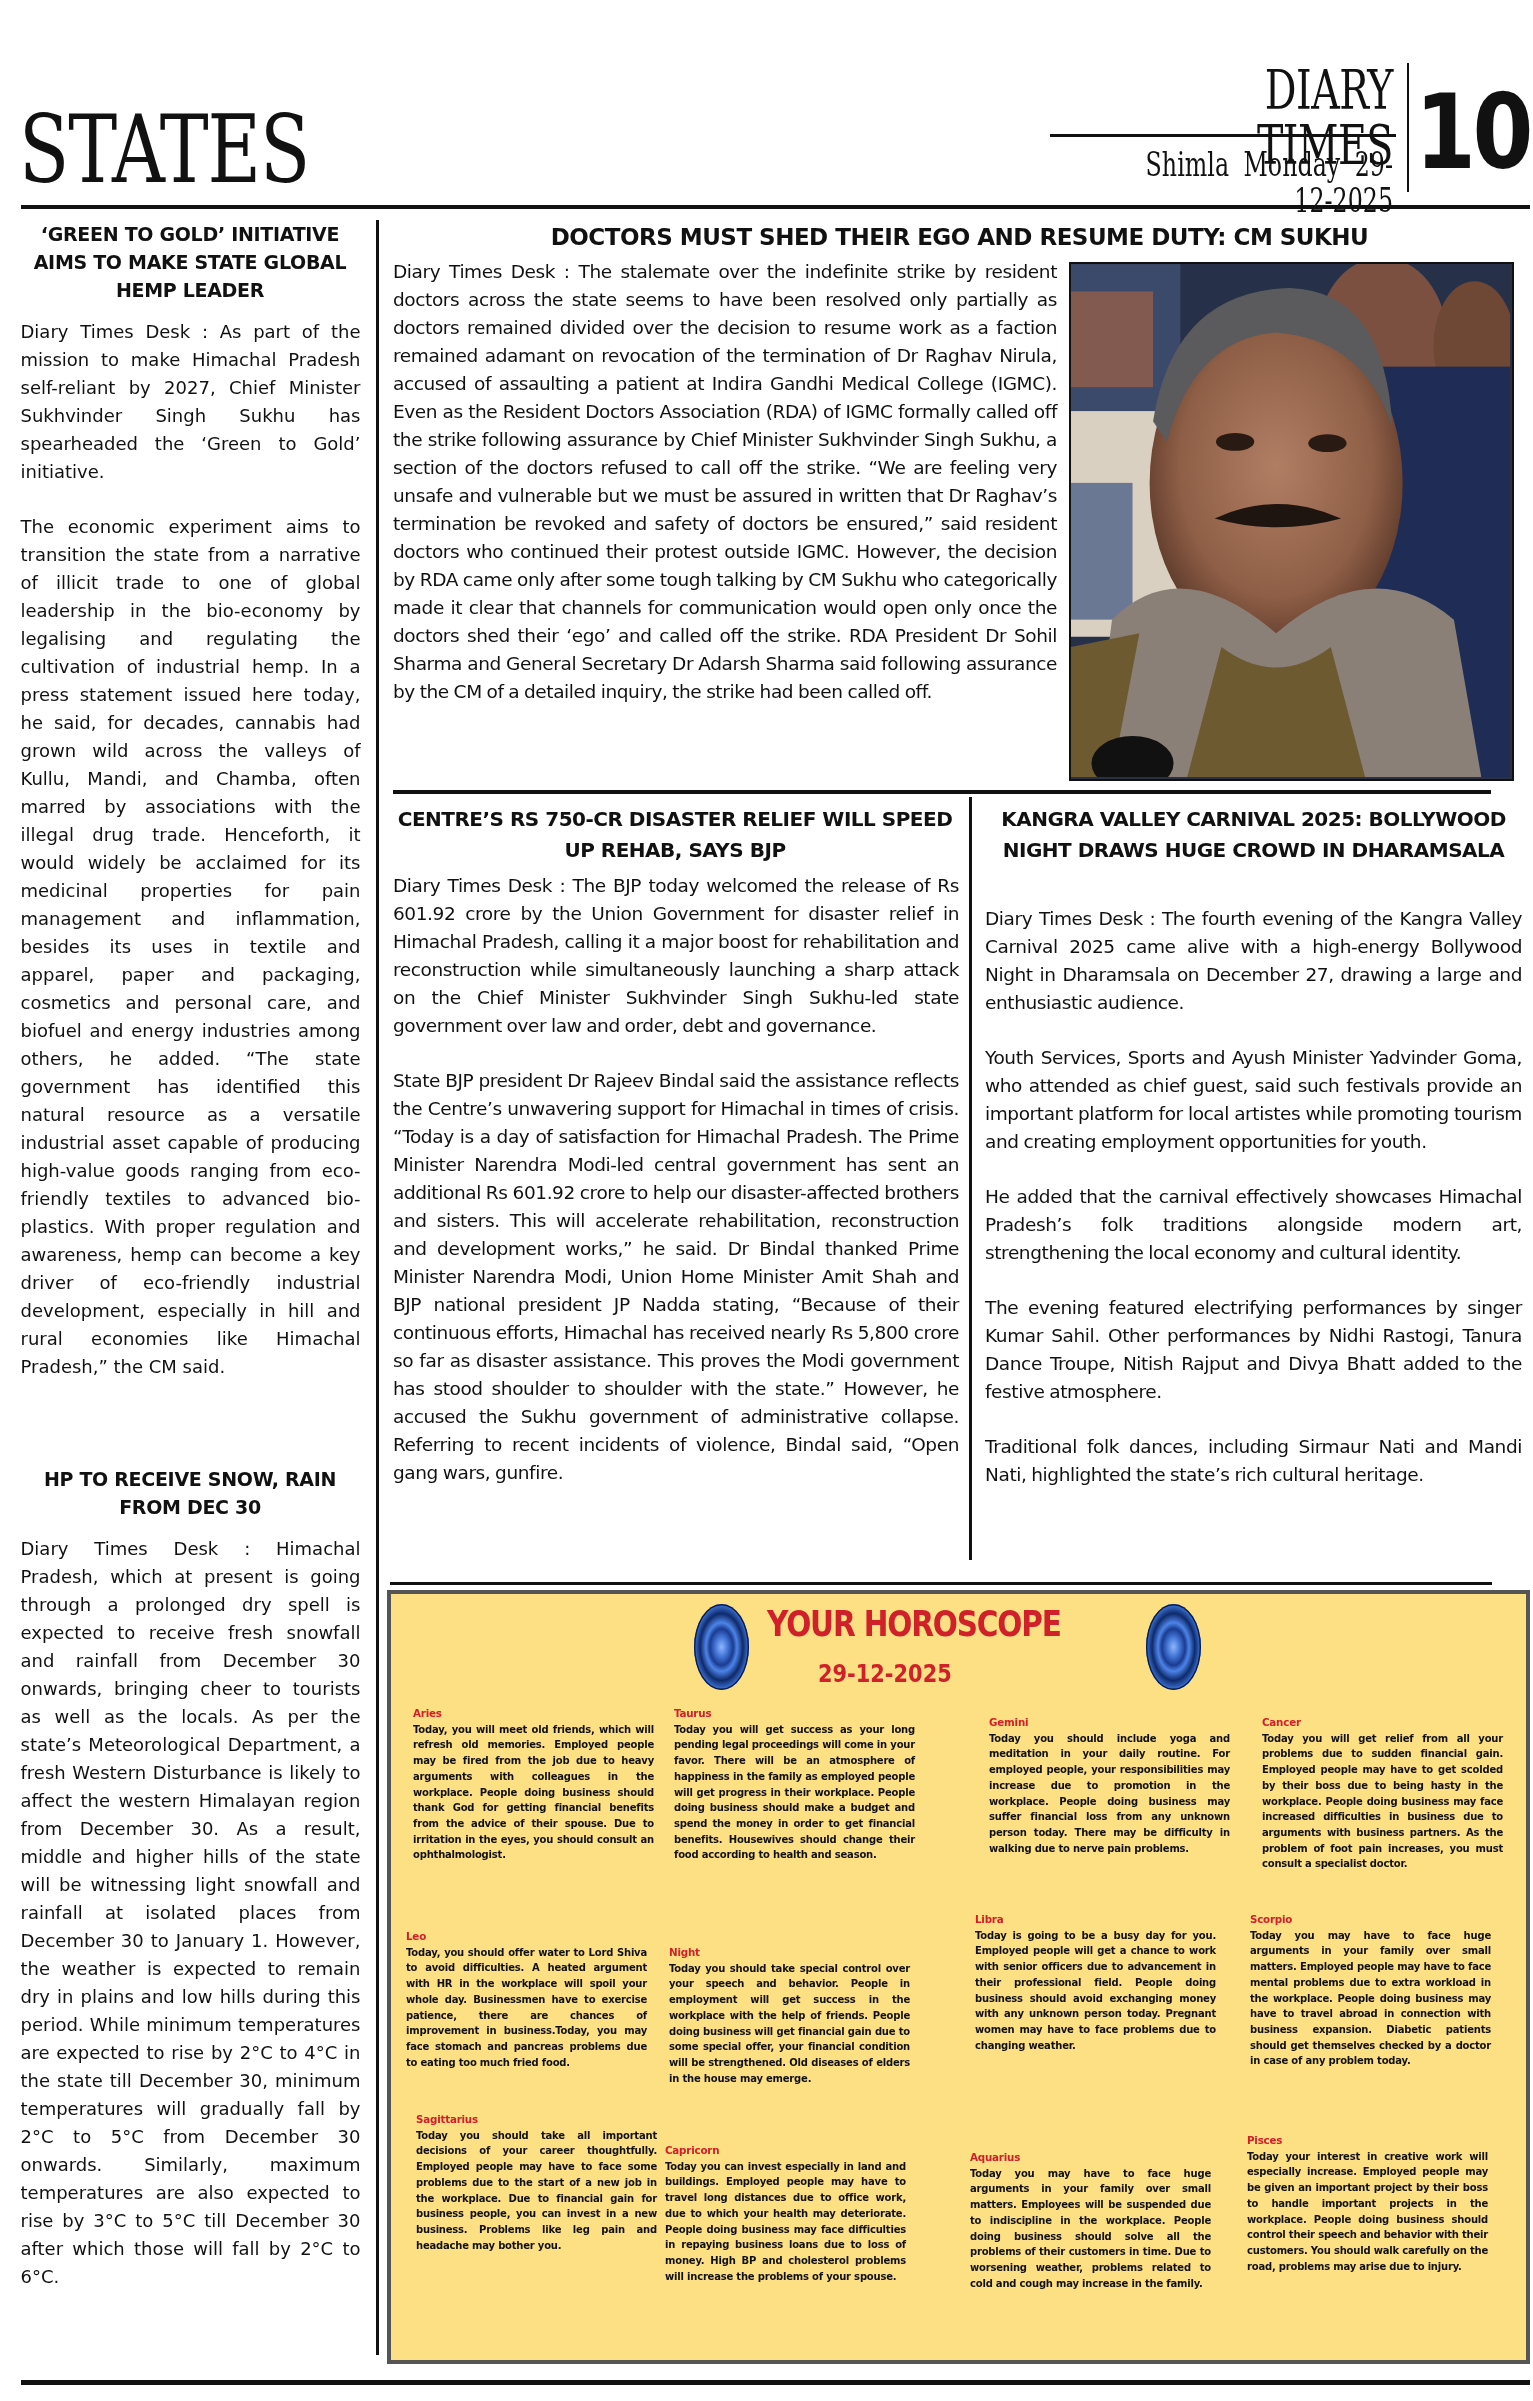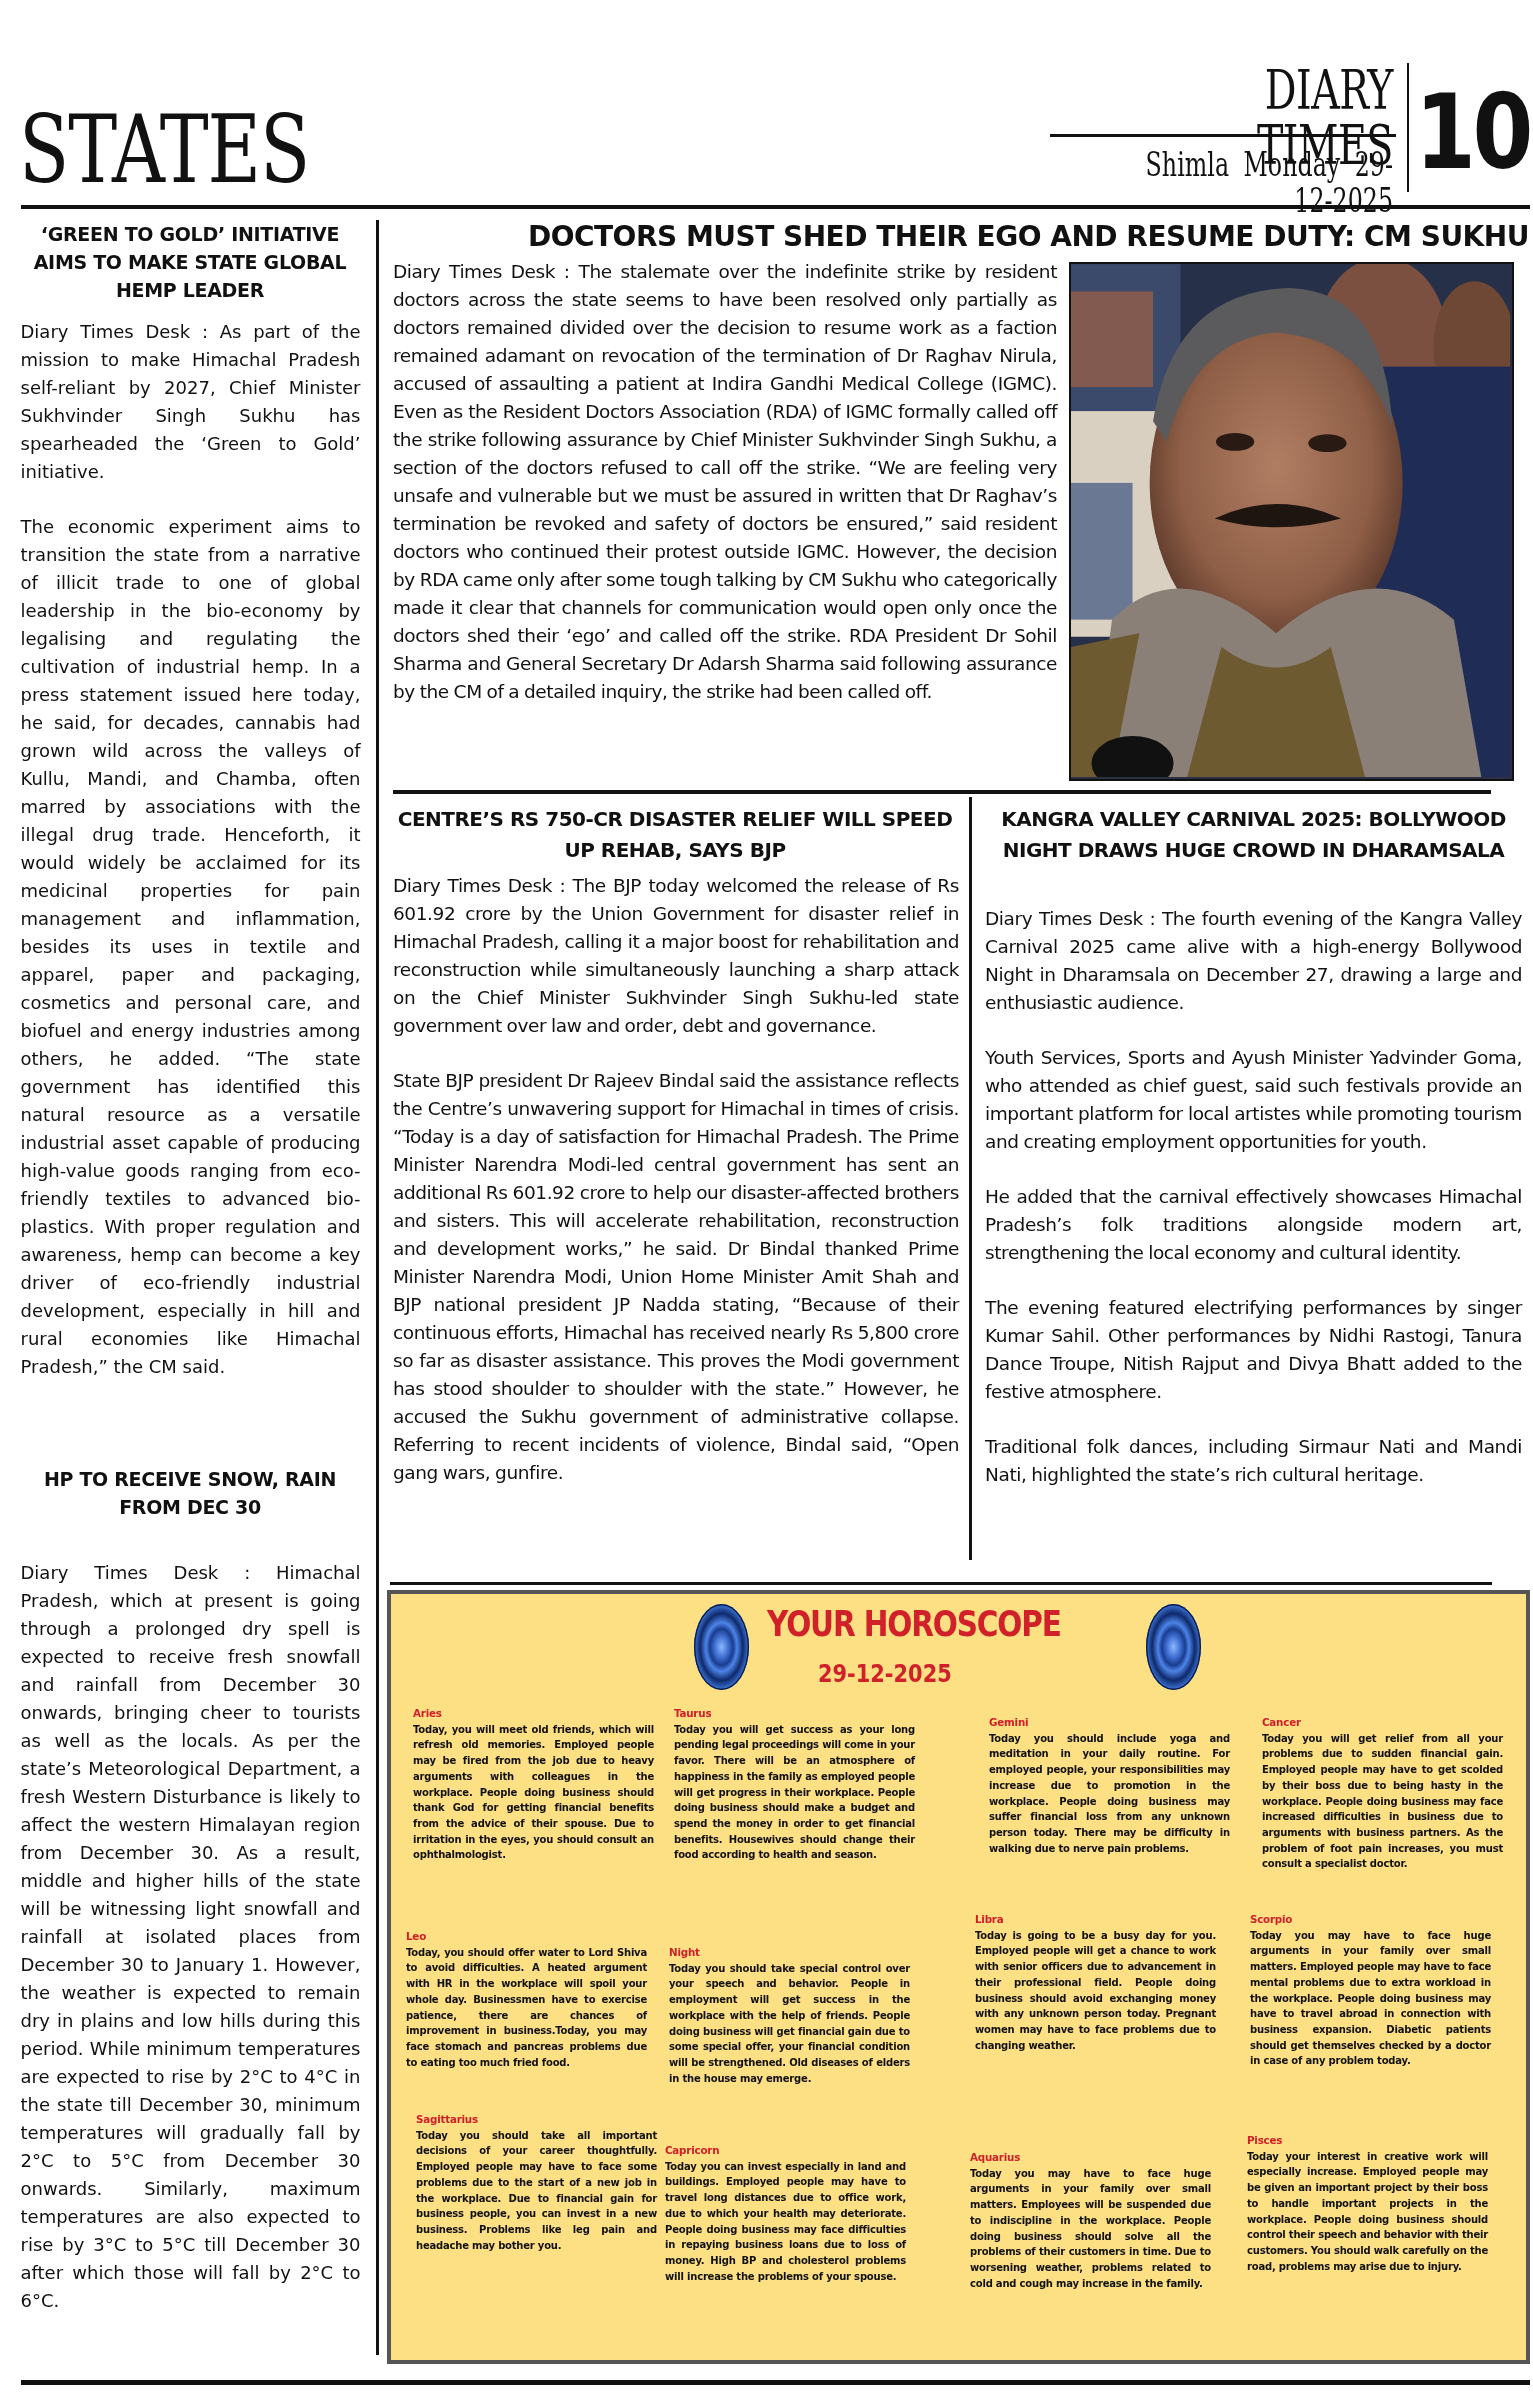--- a/index.html
+++ b/index.html
@@ -14,21 +14,21 @@
   .rule-thick { height:4.1px; background:#111; }
   .vrule { width:2.7px; background:#111; }
   .headline { font-family:"DejaVu Sans", sans-serif; font-weight:700; text-align:center; color:#111; }
   .col-left-h { left:19px; top:220px; width:342px; font-size:19px; line-height:28px; letter-spacing:-0.3px; }
   .body-text { font-family:"DejaVu Sans", sans-serif; font-size:18px; line-height:28px; text-align:justify; color:#111; }
   .body-text p { margin:0; }
   .body-text p + p { margin-top:27px; }
   .lead { font-weight:400; }
   .condensed { font-size:18.5px; letter-spacing:-0.4px; word-spacing:-0.7px; }
   .left-col { left:20.5px; width:340px; }
-  .doctors-h { left:390px; top:222px; width:1139px; font-size:28px; line-height:30px; letter-spacing:-0.5px;text-align:right; }
+  .doctors-h { left:390px; top:222px; width:1139px; font-size:23px; line-height:30px; letter-spacing:-0.5px; }
   .doctors-body { left:393px; top:258px; width:664px; }
   .photo { left:1069px; top:262px; width:445px; height:519px; border:2.7px solid #111; box-sizing:border-box; overflow:hidden; background:#2b3044; }
   .mid-rule { left:393px; top:790px; width:1098px; }
   .centre-h { left:391px; top:804px; width:568px; font-size:20px; line-height:31px; letter-spacing:-0.5px; }
   .centre-body { left:393px; top:872px; width:566px; }
   .kangra-h { left:985px; top:804px; width:537px; font-size:20px; line-height:31px; letter-spacing:-0.5px; }
   .kangra-body { left:985px; top:905px; width:537px; }
   .col-divider { left:969px; top:797px; height:763px; }
   .horo-rule { left:390px; top:1582px; width:1102px; height:2.7px; }
   .horo-box { left:387px; top:1590px; width:1143px; height:774px; background:#FDDF84; border:4.1px solid #555555; box-sizing:border-box; }
@@ -59,21 +59,21 @@
 <article class="abs" style="left:0; top:0;">
   <h2 class="abs headline col-left-h" style="margin:0;">‘GREEN TO GOLD’ INITIATIVE AIMS TO MAKE STATE GLOBAL HEMP LEADER</h2>
   <div class="abs body-text left-col" style="top:318px;">
     <p><span class="lead">Diary Times Desk :</span> <span>As part of the mission to make Himachal Pradesh self-reliant by 2027, Chief Minister Sukhvinder Singh Sukhu has spearheaded the ‘Green to Gold’ initiative.</span></p>
     <p>The economic experiment aims to transition the state from a narrative of illicit trade to one of global leadership in the bio-economy by legalising and regulating the cultivation of industrial hemp. In a press statement issued here today, he said, for decades, cannabis had grown wild across the valleys of Kullu, Mandi, and Chamba, often marred by associations with the illegal drug trade. Henceforth, it would widely be acclaimed for its medicinal properties for pain management and inflammation, besides its uses in textile and apparel, paper and packaging, cosmetics and personal care, and biofuel and energy industries among others, he added. “The state government has identified this natural resource as a versatile industrial asset capable of producing high-value goods ranging from eco-friendly textiles to advanced bio-plastics. With proper regulation and awareness, hemp can become a key driver of eco-friendly industrial development, especially in hill and rural economies like Himachal Pradesh,” the CM said.</p>
   </div>
 </article>
 
 <article class="abs" style="left:0; top:0;">
   <h2 class="abs headline col-left-h" style="margin:0; top:1465px;">HP TO RECEIVE SNOW, RAIN FROM DEC 30</h2>
-  <div class="abs body-text left-col" style="top:1535px;margin-top:24px;">
+  <div class="abs body-text left-col" style="top:1535px;">
     <p><span class="lead">Diary Times Desk :</span> <span>Himachal Pradesh, which at present is going through a prolonged dry spell is expected to receive fresh snowfall and rainfall from December 30 onwards, bringing cheer to tourists as well as the locals. As per the state’s Meteorological Department, a fresh Western Disturbance is likely to affect the western Himalayan region from December 30. As a result, middle and higher hills of the state will be witnessing light snowfall and rainfall at isolated places from December 30 to January 1. However, the weather is expected to remain dry in plains and low hills during this period. While minimum temperatures are expected to rise by 2°C to 4°C in the state till December 30, minimum temperatures will gradually fall by 2°C to 5°C from December 30 onwards. Similarly, maximum temperatures are also expected to rise by 3°C to 5°C till December 30 after which those will fall by 2°C to 6°C.</span></p>
   </div>
 </article>
 
 <article>
   <h1 class="abs headline doctors-h" style="margin:0;">DOCTORS MUST SHED THEIR EGO AND RESUME DUTY: CM SUKHU</h1>
   <div class="abs body-text condensed doctors-body">
     <p><span class="lead">Diary Times Desk :</span> <span>The stalemate over the indefinite strike by resident doctors across the state seems to have been resolved only partially as doctors remained divided over the decision to resume work as a faction remained adamant on revocation of the termination of Dr Raghav Nirula, accused of assaulting a patient at Indira Gandhi Medical College (IGMC). Even as the Resident Doctors Association (RDA) of IGMC formally called off the strike following assurance by Chief Minister Sukhvinder Singh Sukhu, a section of the doctors refused to call off the strike. “We are feeling very unsafe and vulnerable but we must be assured in written that Dr Raghav’s termination be revoked and safety of doctors be ensured,” said resident doctors who continued their protest outside IGMC. However, the decision by RDA came only after some tough talking by CM Sukhu who categorically made it clear that channels for communication would open only once the doctors shed their ‘ego’ and called off the strike. RDA President Dr Sohil Sharma and General Secretary Dr Adarsh Sharma said following assurance by the CM of a detailed inquiry, the strike had been called off.</span></p>
   </div>
   <div class="abs photo" title="Chief Minister Sukhvinder Singh Sukhu">

